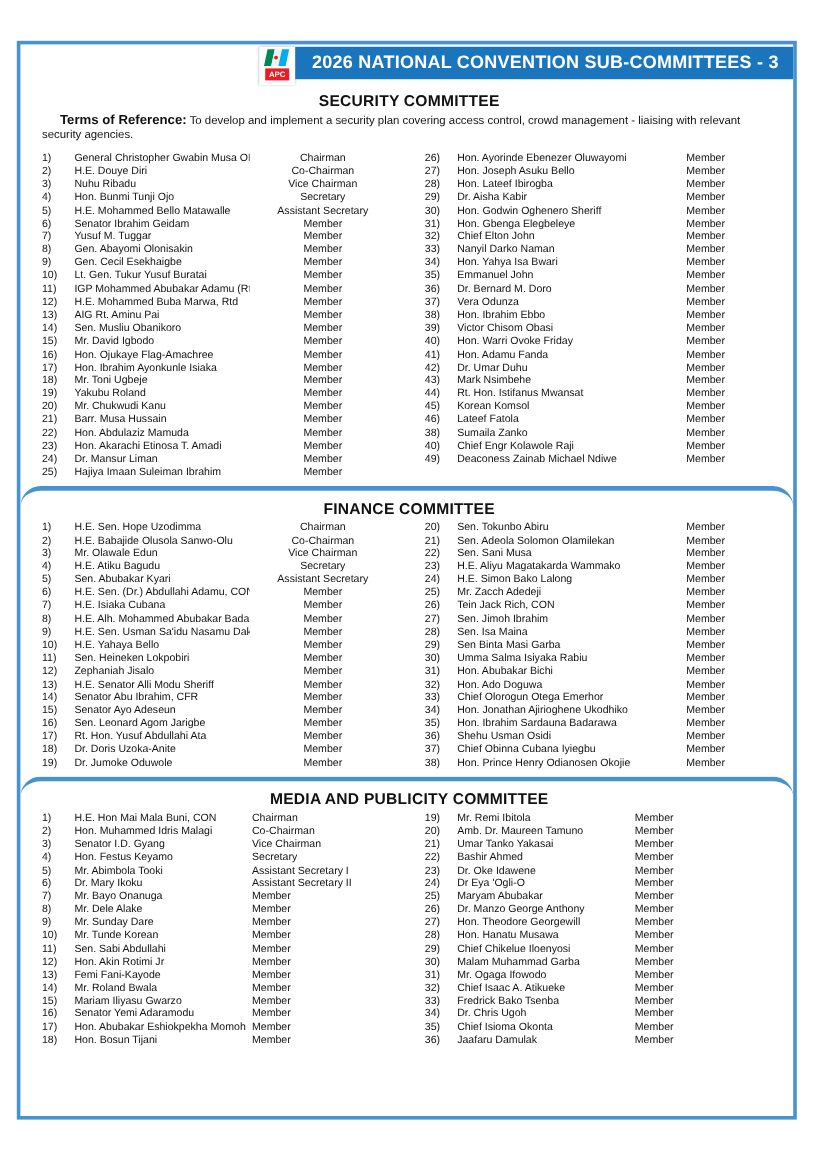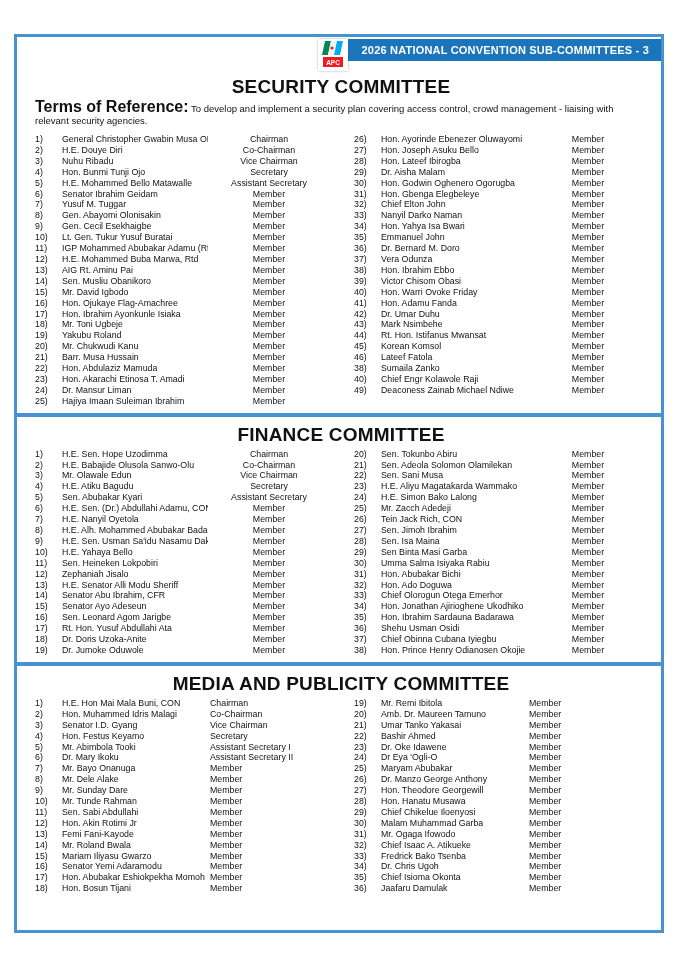--- a/index.html
+++ b/index.html
@@ -7,30 +7,30 @@
   .page {
     margin:34px 14px 18px 14px;
     border:3px solid #4792d0;
     height:899px;
     background:#fff;
     overflow:hidden;
     display:flex;
     flex-direction:column;
   }
   .committee { padding:2px 14px 6px 18px; }
-  .committee + .committee { border-top:4px solid #4792d0; }
+  .committee + .committee { border-top:4px solid #4792d0;border-radius:17px; }
   .page-header { display:flex; justify-content:flex-end; align-items:flex-start; margin:0 -14px 0 0; }
   .logo-box { width:30px; height:32px; background:#fff; box-shadow:0 0 2px rgba(0,0,0,.35); padding:1px; }
   .banner {
-    background:#1b75bc; color:#fff; font-weight:bold; font-size:11px;
+    background:#1b75bc; color:#fff; font-weight:bold; font-size:15px;
     padding:5px 12px 5px 14px; min-width:228px; letter-spacing:.2px;
   }
-  .committee-title { text-align:center; font-size:19px; font-weight:bold; letter-spacing:.2px; margin:5px 0 3px 0; }
+  .committee-title { text-align:center; font-size:13px; font-weight:bold; letter-spacing:.2px; margin:5px 0 3px 0; }
   .terms { font-size:9.5px; line-height:12px; margin-bottom:7px; }
-  .terms .tlabel { font-weight:bold; font-size:16px; }
+  .terms .tlabel { font-weight:bold; font-size:11px;margin-left:15px; }
   .cols { display:grid; grid-template-columns:1fr 1fr; column-gap:26px; }
   .row { display:grid; grid-template-columns:25px 1fr 118px; column-gap:2px; line-height:10.9px; font-size:8.8px; }
   .num { white-space:nowrap; }
   .name { white-space:nowrap; overflow:hidden; }
   .role { text-align:var(--role-align, center); white-space:nowrap; }
   .committee[data-committee="2"] { --role-align:left; }
 </style>
 </head>
 <body>
 
@@ -191,26 +191,26 @@
             <span class="name">Hon. Joseph Asuku Bello</span>
             <span class="role">Member</span>
           </div>
           <div class="row">
             <span class="num">28)</span>
             <span class="name">Hon. Lateef Ibirogba</span>
             <span class="role">Member</span>
           </div>
           <div class="row">
             <span class="num">29)</span>
-            <span class="name">Dr. Aisha Malam</span>
+            <span class="name">Dr. Aisha Kabir</span>
             <span class="role">Member</span>
           </div>
           <div class="row">
             <span class="num">30)</span>
-            <span class="name">Hon. Godwin Oghenero Ogorugba</span>
+            <span class="name">Hon. Godwin Oghenero Sheriff</span>
             <span class="role">Member</span>
           </div>
           <div class="row">
             <span class="num">31)</span>
             <span class="name">Hon. Gbenga Elegbeleye</span>
             <span class="role">Member</span>
           </div>
           <div class="row">
             <span class="num">32)</span>
             <span class="name">Chief Elton John</span>
@@ -334,21 +334,21 @@
             <span class="name">Sen. Abubakar Kyari</span>
             <span class="role">Assistant Secretary</span>
           </div>
           <div class="row">
             <span class="num">6)</span>
             <span class="name">H.E. Sen. (Dr.) Abdullahi Adamu, CON</span>
             <span class="role">Member</span>
           </div>
           <div class="row">
             <span class="num">7)</span>
-            <span class="name">H.E. Nanyil Oyetola</span>
+            <span class="name">H.E. Isiaka Cubana</span>
             <span class="role">Member</span>
           </div>
           <div class="row">
             <span class="num">8)</span>
             <span class="name">H.E. Alh. Mohammed Abubakar Badaru</span>
             <span class="role">Member</span>
           </div>
           <div class="row">
             <span class="num">9)</span>
             <span class="name">H.E. Sen. Usman Sa'idu Nasamu Dakingari</span>
@@ -549,21 +549,21 @@
             <span class="name">Mr. Dele Alake</span>
             <span class="role">Member</span>
           </div>
           <div class="row">
             <span class="num">9)</span>
             <span class="name">Mr. Sunday Dare</span>
             <span class="role">Member</span>
           </div>
           <div class="row">
             <span class="num">10)</span>
-            <span class="name">Mr. Tunde Rahman</span>
+            <span class="name">Mr. Tunde Korean</span>
             <span class="role">Member</span>
           </div>
           <div class="row">
             <span class="num">11)</span>
             <span class="name">Sen. Sabi Abdullahi</span>
             <span class="role">Member</span>
           </div>
           <div class="row">
             <span class="num">12)</span>
             <span class="name">Hon. Akin Rotimi Jr</span>

